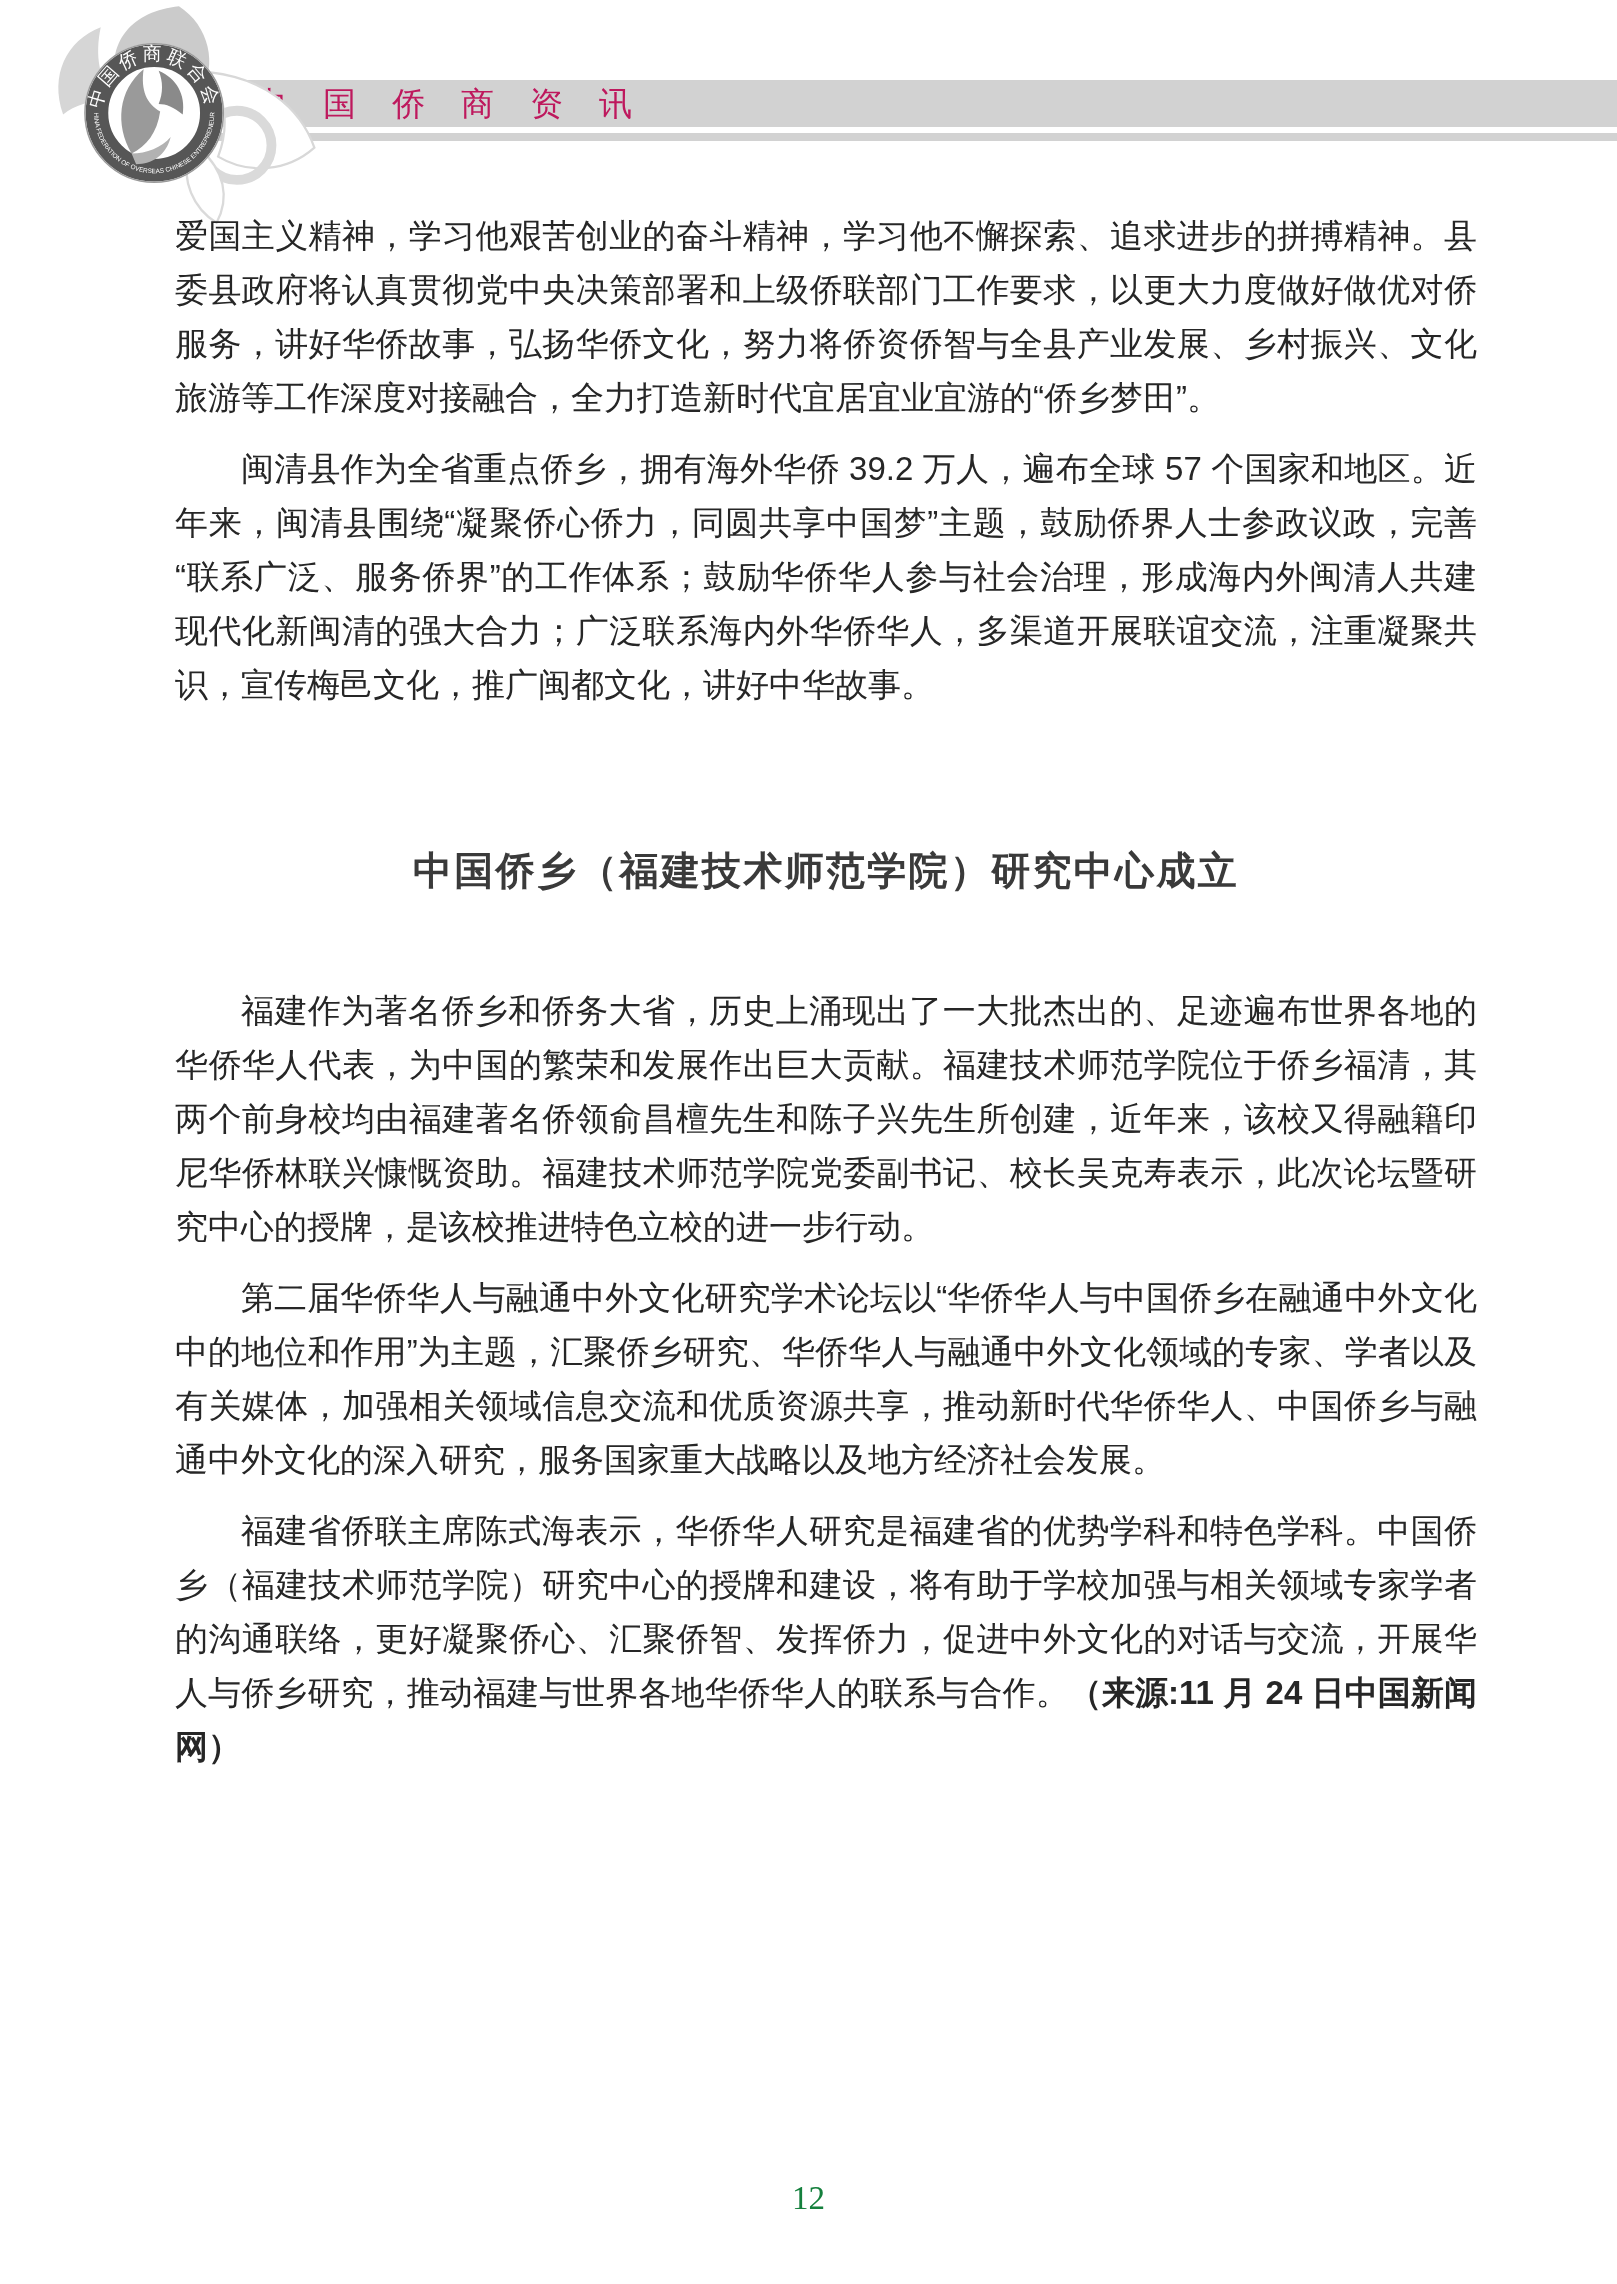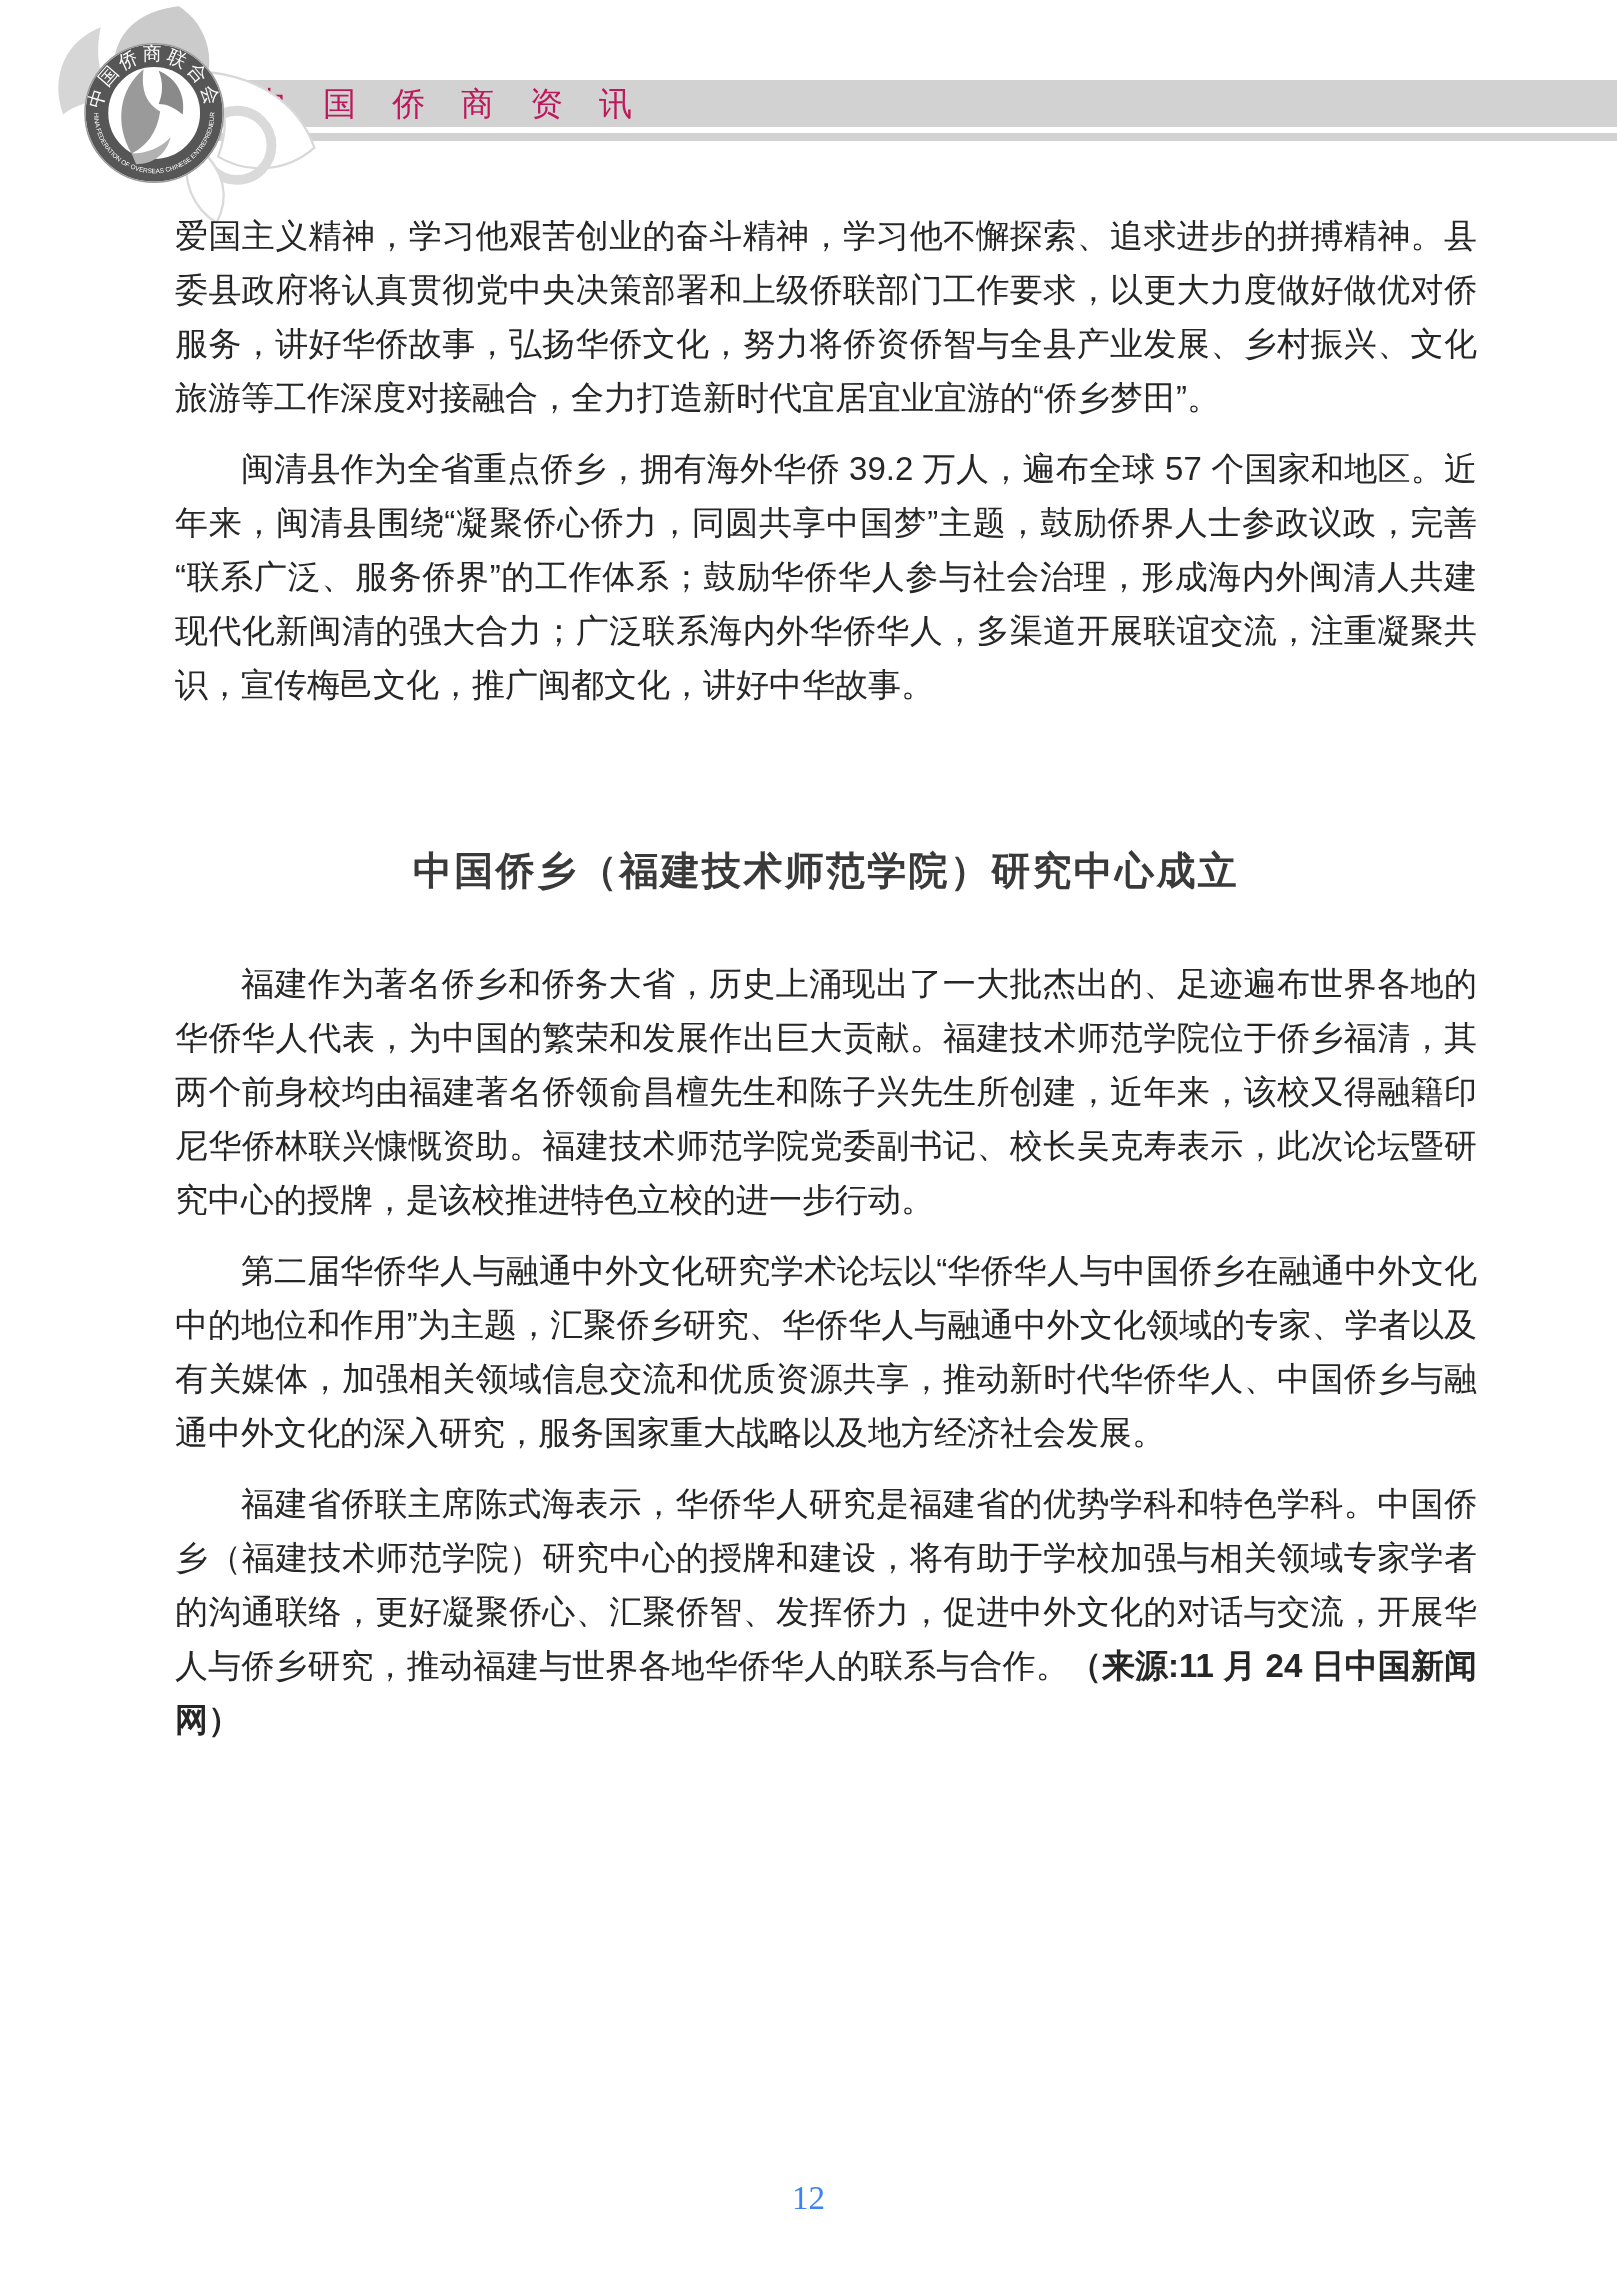--- a/index.html
+++ b/index.html
@@ -26,28 +26,28 @@
   
   .content {
     position:absolute; left:158px; top:192px; width:1336px;
     font-size:33px; line-height:54px; color:#262626;
     text-align:justify;
   }
   .content p { margin:17px; }
   .indent { text-indent:66px; }
   .article-heading {
     font-size:39px; line-height:48px; font-weight:bold; color:#3a3a3a;
-    text-align:center; letter-spacing:2.3px; margin:135px 0 62px 0;
+    text-align:center; letter-spacing:2.3px; margin:135px 0 89px 0;
   }
   .source { font-weight:bold; }
   .a1-source { float:right; font-weight:bold; }
   .page-number {
     position:absolute; top:2180px; left:0; width:100%;
     text-align:center; font-family:"Liberation Serif", serif;
-    font-size:33px; color:#3b82f6;
+    font-size:33px; color:#15803d;
   }
 </style>
 </head>
 <body>
 
 <div class="page">
 
   <div class="bar-main"></div>
   <div class="bar-thin"></div>
   <div class="banner-title">中国侨商资讯</div>

